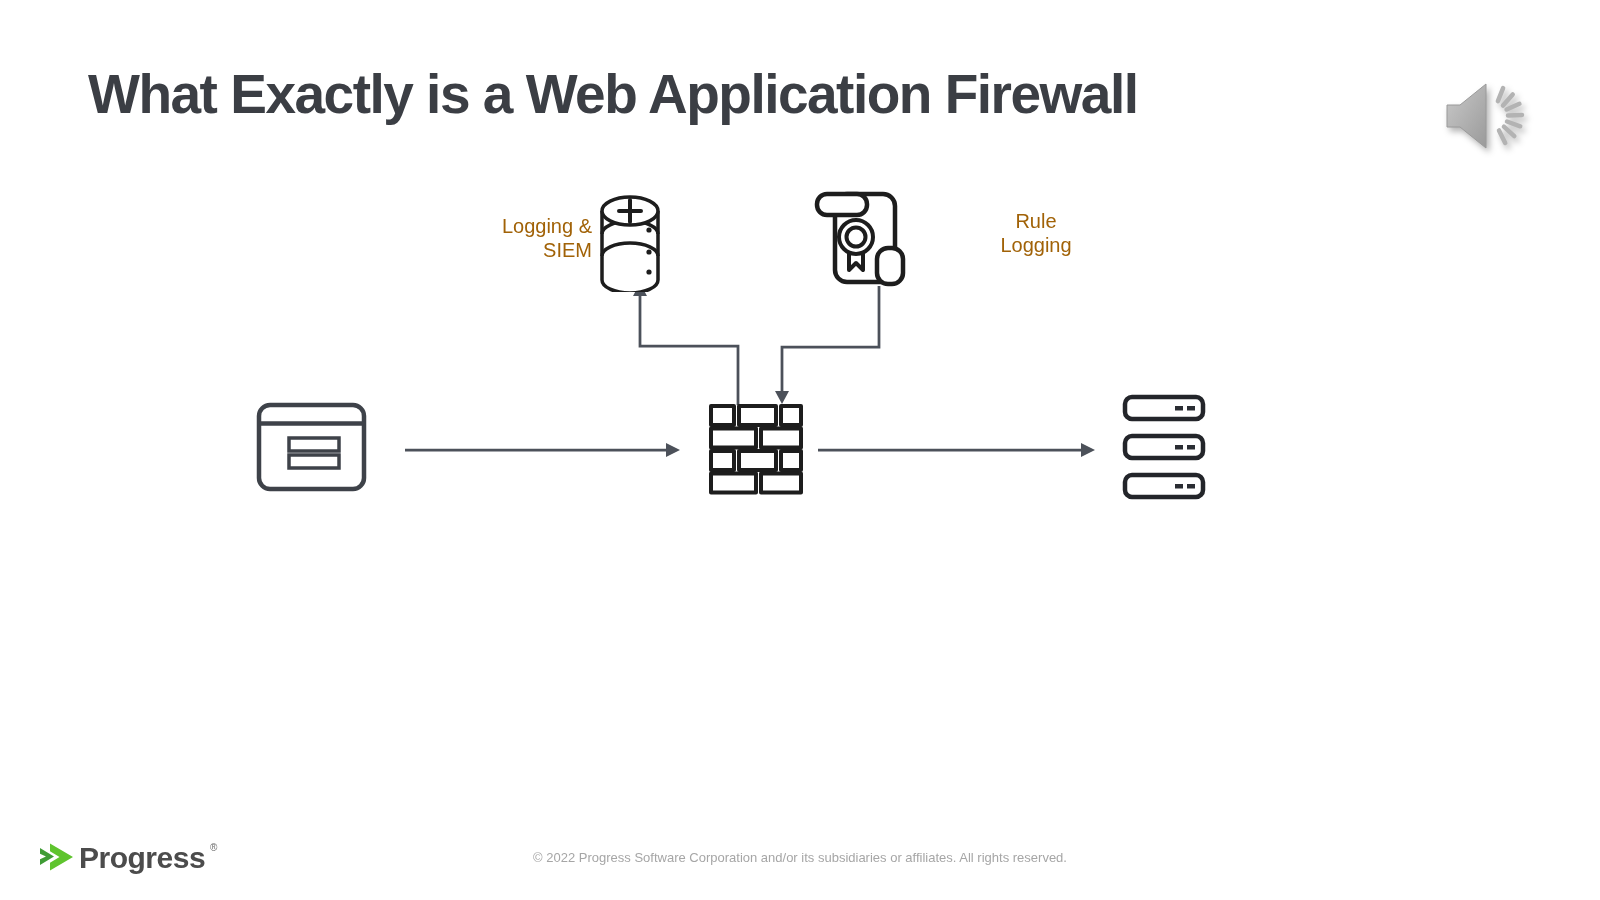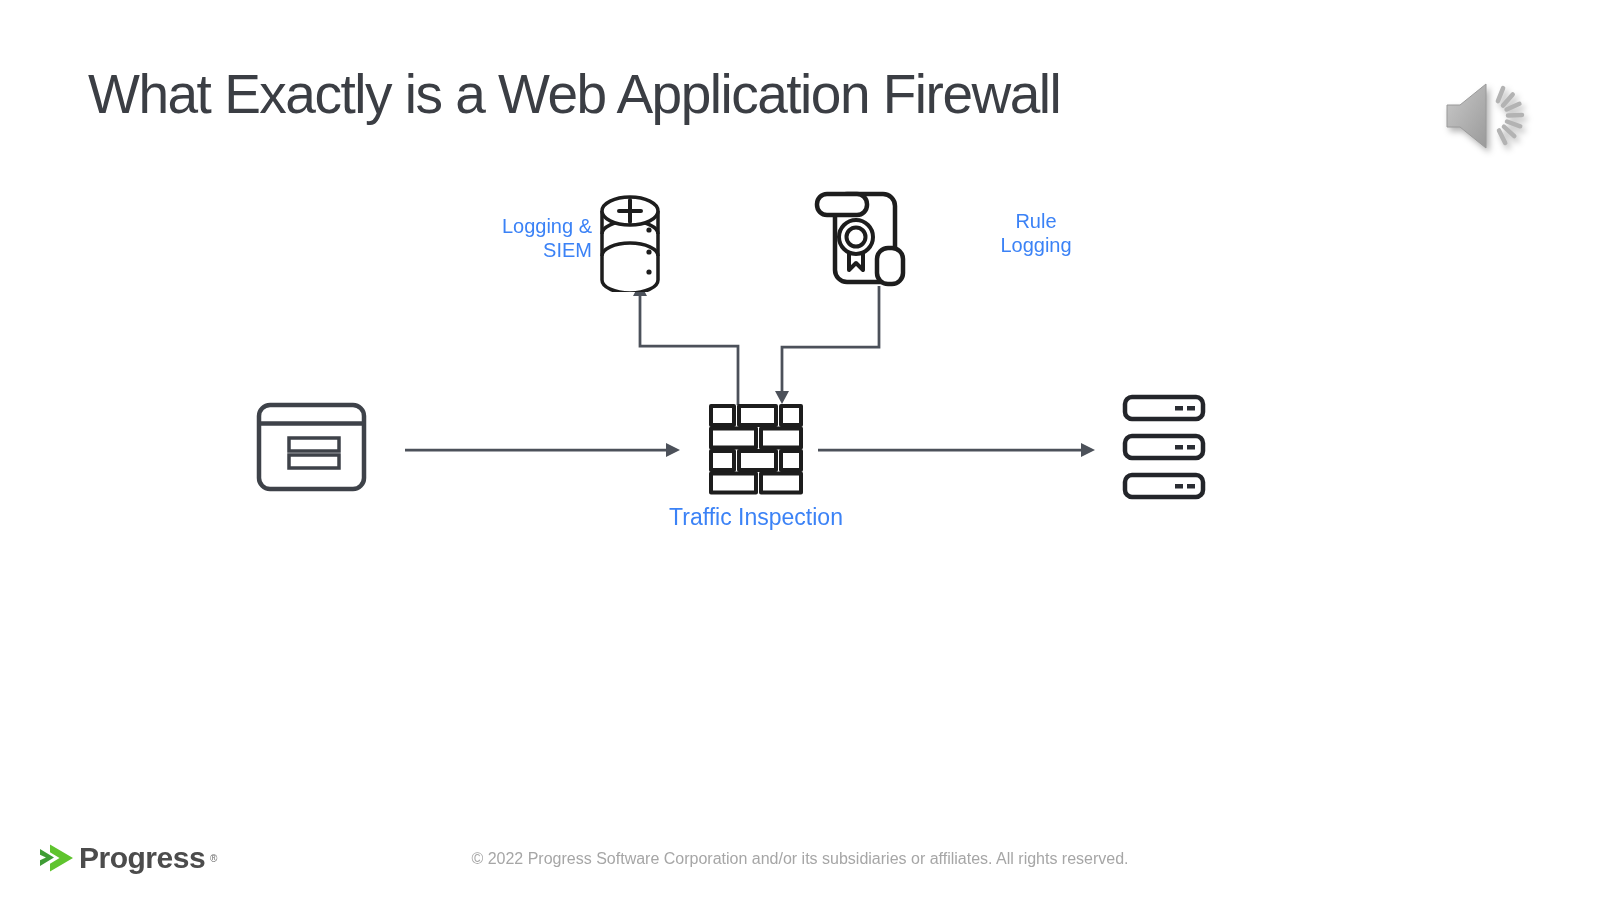--- a/index.html
+++ b/index.html
@@ -2,42 +2,42 @@
 <html><head>
 <meta charset="utf-8">
 <style>
   html,body{margin:0;padding:0;background:#ffffff;}
   .slide{
     position:relative;width:1600px;height:900px;background:#ffffff;overflow:hidden;
     font-family:"Liberation Sans",sans-serif;
   }
   .title{
     position:absolute;left:88px;top:62px;width:1300px;
-    font-size:55px;font-weight:400;letter-spacing:-1.5px;color:#3b3e44;
+    font-size:55px;font-weight:700;letter-spacing:-1.5px;color:#3b3e44;
     white-space:nowrap;
   }
   
-  .lbl{position:absolute;color:#3b82f6;font-size:20px;line-height:24px;}
+  .lbl{position:absolute;color:#a16207;font-size:20px;line-height:24px;}
   .lbl-logging{left:430px;top:214px;width:162px;text-align:right;}
   .lbl-rules{left:936px;top:209px;width:200px;text-align:center;}
   .lbl-waf{left:606px;top:505px;width:300px;text-align:center;font-size:23px;}
   
   .abs{position:absolute;}
   svg{display:block;}
   .stroke-ic{fill:#ffffff;stroke:#1d1d1d;stroke-linejoin:round;}
   
   .audio{position:absolute;left:1430px;top:70px;cursor:pointer;}
   .audio svg{filter:drop-shadow(3px 4px 3px rgba(0,0,0,0.30));}
   
-  .brand{position:absolute;left:38px;top:841px;display:flex;align-items:flex-end;gap:5px;}
+  .brand{position:absolute;left:38px;top:841px;display:flex;align-items:center;gap:5px;}
   .brand-text{font-size:30px;font-weight:700;color:#4c4c4c;letter-spacing:-0.5px;}
   .brand-mark{font-size:10px;color:#6a6a6a;vertical-align:super;position:relative;top:-11px;}
   .copyright{
     position:absolute;left:0;top:850px;width:1600px;text-align:center;
-    font-size:16px;color:#a6a6a6;
+    font-size:13px;color:#a6a6a6;
   }
 </style>
 </head>
 <body>
 
 <div class="slide">
 
   <div class="title">What Exactly is a Web Application Firewall</div>
 
   <div class="audio">
@@ -162,21 +162,20 @@
   <div class="lbl lbl-logging">
     <div>Logging &amp;</div>
     <div>SIEM</div>
   </div>
 
   <div class="lbl lbl-rules">
     <div>Rule</div>
     <div>Logging</div>
   </div>
 
-  <div class="lbl lbl-waf">Traffic Inspection</div>
 
   <div class="brand">
     <svg width="36" height="32" viewBox="0 0 36 32">
       <path d="M2,6 L16,14.5 L2,23 L2,17.2 L8,14.5 L2,11.8 Z" fill="#3f9c35"></path>
       <path d="M12,1.5 L35,15 L12,28.5 L12,20.8 L21.5,15 L12,9.2 Z" fill="#5fc42e"></path>
     </svg>
     <span class="brand-text">Progress</span>
     <span class="brand-mark">®</span>
   </div>
 

